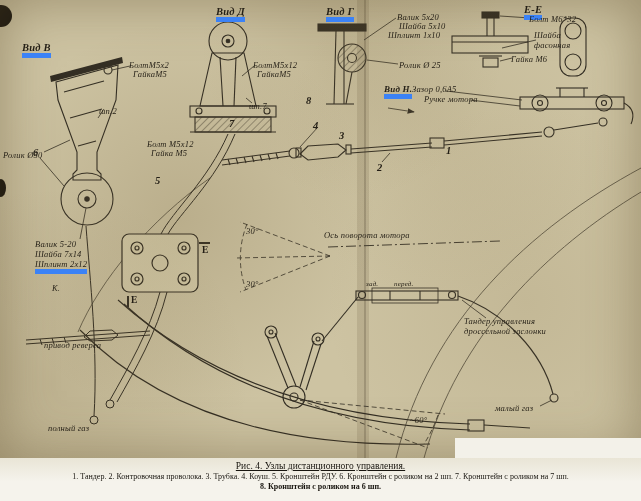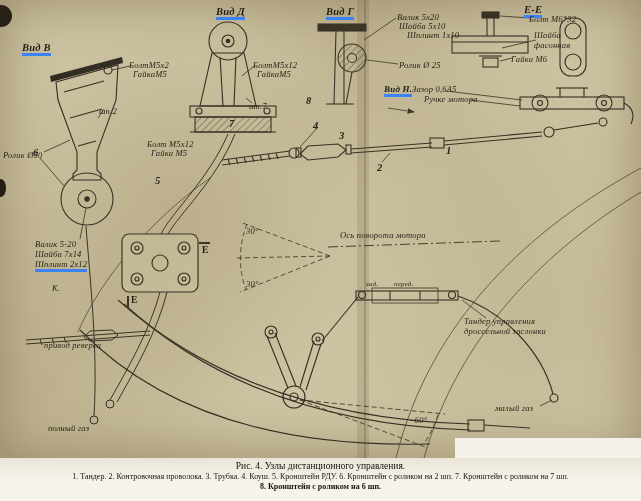--- a/index.html
+++ b/index.html
@@ -13,28 +13,28 @@
       background:
         radial-gradient(circle at 28% 48%, rgba(110,90,50,0.20), transparent 38%),
         radial-gradient(circle at 55% 10%, rgba(120,100,60,0.14), transparent 28%),
         radial-gradient(circle at 82% 66%, rgba(125,105,65,0.12), transparent 33%),
         radial-gradient(circle at 8% 84%, rgba(110,90,50,0.16), transparent 28%),
         radial-gradient(circle at 70% 30%, rgba(130,112,70,0.10), transparent 30%); }
   svg { position:absolute; left:0; top:0; }
   .lbl { position:absolute; font:italic 8.5px "Liberation Serif", serif; color:#241f16;
          white-space:nowrap; letter-spacing:.2px; z-index:5; }
   .lbl.view { font-size:10.5px; font-weight:bold; }
-  .lbl.u { border-bottom:3px solid #3b82f6; padding-bottom:0px; }
+  .lbl.u { border-bottom:5px solid #3b82f6; padding-bottom:0px; }
   .lbl.wrap { white-space:normal; line-height:1.15; }
   .lbl.tiny { font-size:7px; }
   .lbl.num { font:bold italic 10.5px "Liberation Serif", serif; }
   .lbl.sec { font:bold 9.5px "Liberation Serif", serif; }
   .caption { position:absolute; left:0; top:458px; width:641px; height:43px;
       background:linear-gradient(#e9e5d6, #f5f3ec 55%); color:#17140e; z-index:4; }
-  .cap-title { margin-top:3px; text-align:center; font-size:9.5px; }
+  .cap-title { margin-top:3px; text-align:center; font-size:9.5px;text-decoration:underline; }
   .cap-legend { margin-top:1px; text-align:center; font-size:8px; }
   .cap-legend.b { font-weight:bold; }
   .patch { position:absolute; left:455px; top:438px; width:186px; height:21px;
       background:#f3f1e9; z-index:3; }
 </style>
 </head>
 <body>
 
 <div class="page">
   <div class="drawing-wrap">
@@ -278,34 +278,34 @@
     <div class="lbl u" style="left:384px;top:84px;font-weight:bold;font-size:9px">Вид Н.</div>
 
     <div class="lbl" style="left:129px;top:60px">БолтМ5х2</div>
     <div class="lbl" style="left:133px;top:69px">ГайкаМ5</div>
     <div class="lbl" style="left:99px;top:106px">шп.2</div>
     <div class="lbl" style="left:253px;top:60px">БолтМ5х12</div>
     <div class="lbl" style="left:257px;top:69px">ГайкаМ5</div>
     <div class="lbl" style="left:249px;top:101px">шп.7</div>
     <div class="lbl" style="left:397px;top:12px">Валик 5х20</div>
     <div class="lbl" style="left:399px;top:21px">Шайба 5х10</div>
-    <div class="lbl" style="left:407px;top:30px">Шплинт 1х10</div>
+    <div class="lbl" style="left:388px;top:30px">Шплинт 1х10</div>
     <div class="lbl" style="left:399px;top:60px">Ролик Ø 25</div>
     <div class="lbl" style="left:529px;top:14px">Болт М6*32</div>
     <div class="lbl wrap" style="left:534px;top:31px;width:48px">Шайба фасонная</div>
     <div class="lbl" style="left:511px;top:54px">Гайка М6</div>
     <div class="lbl" style="left:412px;top:84px">Зазор 0,6А5</div>
     <div class="lbl" style="left:424px;top:94px">Ручке мотора</div>
     <div class="lbl" style="left:147px;top:139px">Болт М5х12</div>
     <div class="lbl" style="left:151px;top:148px">Гайка М5</div>
     <div class="lbl" style="left:3px;top:150px">Ролик Ø50</div>
     <div class="lbl" style="left:35px;top:239px">Валик 5-20</div>
     <div class="lbl" style="left:35px;top:249px">Шайба 7х14</div>
     <div class="lbl u" style="left:35px;top:259px">Шплинт 2х12</div>
-    <div class="lbl" style="left:340px;top:230px">Ось поворота мотора</div>
+    <div class="lbl" style="left:324px;top:230px">Ось поворота мотора</div>
     <div class="lbl" style="left:246px;top:226px">30°</div>
     <div class="lbl" style="left:246px;top:279px">30°</div>
     <div class="lbl tiny" style="left:366px;top:280px">зад.</div>
     <div class="lbl tiny" style="left:394px;top:280px">перед.</div>
     <div class="lbl wrap" style="left:464px;top:317px;width:106px">Тандер управления дроссельной заслонки</div>
     <div class="lbl" style="left:44px;top:340px">привод реверса</div>
     <div class="lbl" style="left:48px;top:423px">полный газ</div>
     <div class="lbl" style="left:495px;top:403px">малый газ</div>
     <div class="lbl" style="left:410px;top:415px">~60°</div>
     <div class="lbl sec" style="left:202px;top:245px">Е</div>

